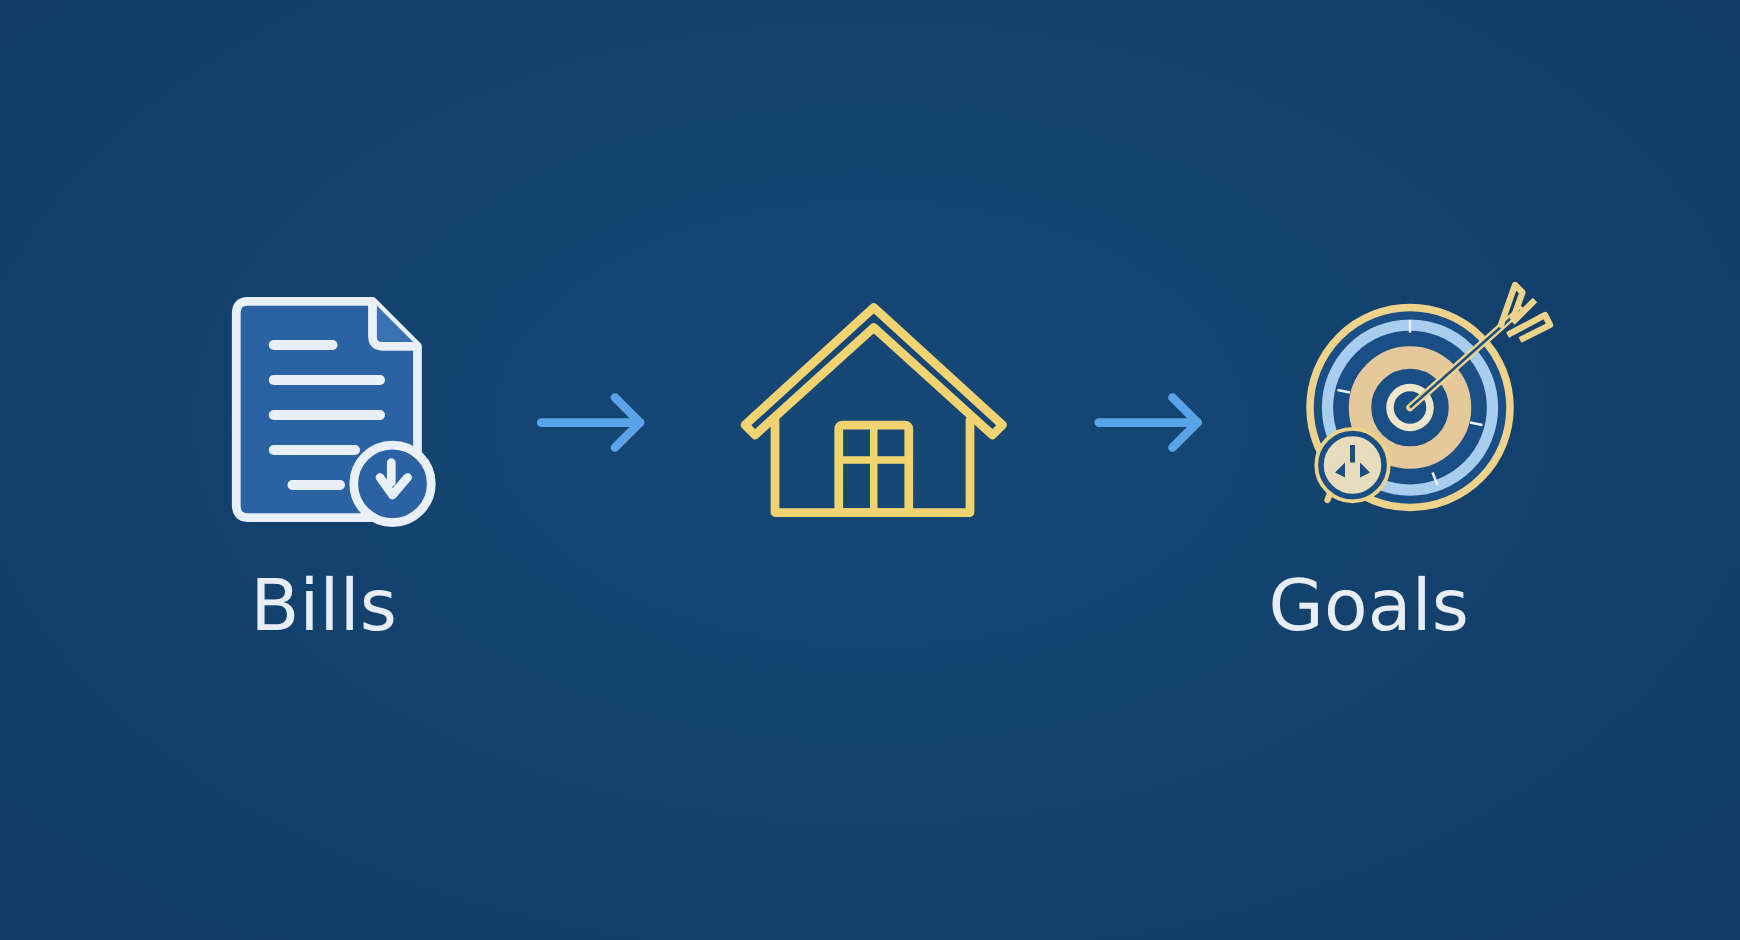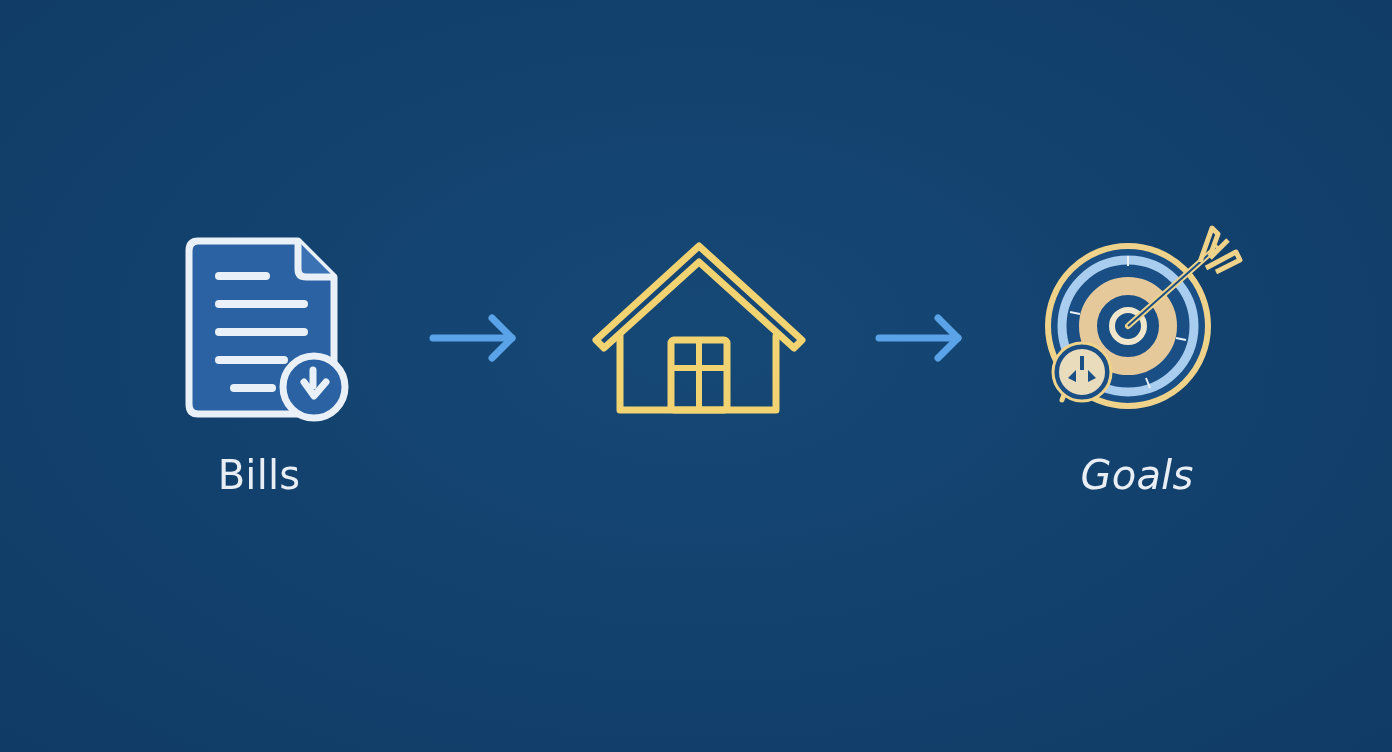--- a/index.html
+++ b/index.html
@@ -17,21 +17,21 @@
   .stage {
     position: absolute;
     inset: 0;
     background: radial-gradient(ellipse at 50% 45%, #164876 0%, #12406c 60%, #103b66 100%);
   }
   .icon-wrap {
     position: absolute;
   }
   .label {
     position: absolute;
-    font-size: 40px;
+    font-size: 57px;
     font-weight: 400;
     letter-spacing: 0.2px;
     text-align: left;
     white-space: nowrap;
     transform: translateX(-50%);
   }
   .arrow {
     position: absolute;
   }
 </style>
@@ -125,15 +125,15 @@
       <path d="M22 178 L30 156 Z" fill="#f0d38a" stroke="#f0d38a" stroke-width="5" stroke-linejoin="round"></path>
       <circle cx="42" cy="150" r="26" fill="#e9dcbc" stroke="#1a4f86" stroke-width="6"></circle>
       <circle cx="42" cy="150" r="29" fill="none" stroke="#f0d38a" stroke-width="3"></circle>
       <g fill="#1a4f86">
         <rect x="40" y="134" width="4" height="14"></rect>
         <polygon points="28,156 36,148 36,160"></polygon>
         <polygon points="56,156 48,148 48,160"></polygon>
       </g>
     </svg>
   </div>
-  <div class="label" style="left:1137px; top:452px; color:#e9eef5;font-style:italic;">Goals</div>
+  <div class="label" style="left:1095px; top:452px; color:#e9eef5;">Goals</div>
 
 </div>
 
 </body></html>

